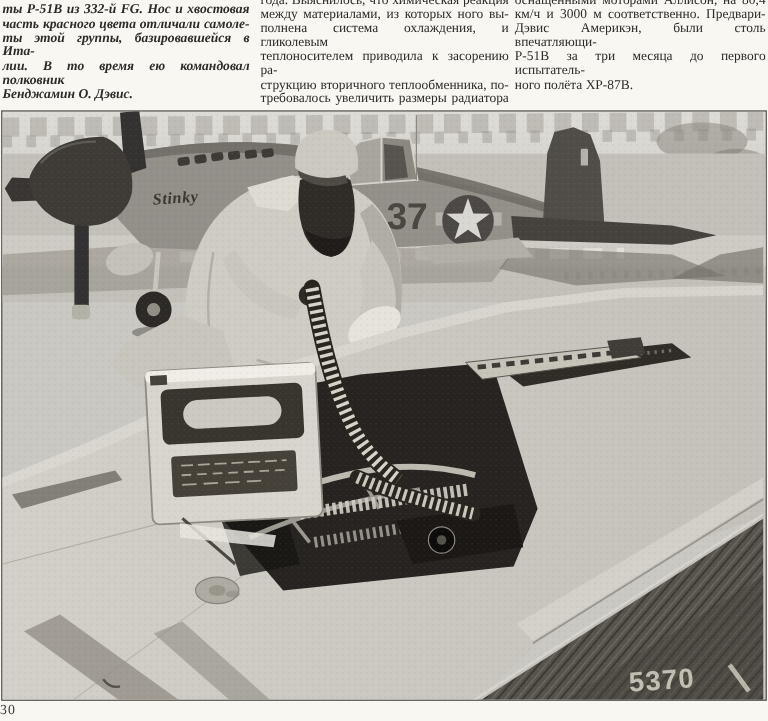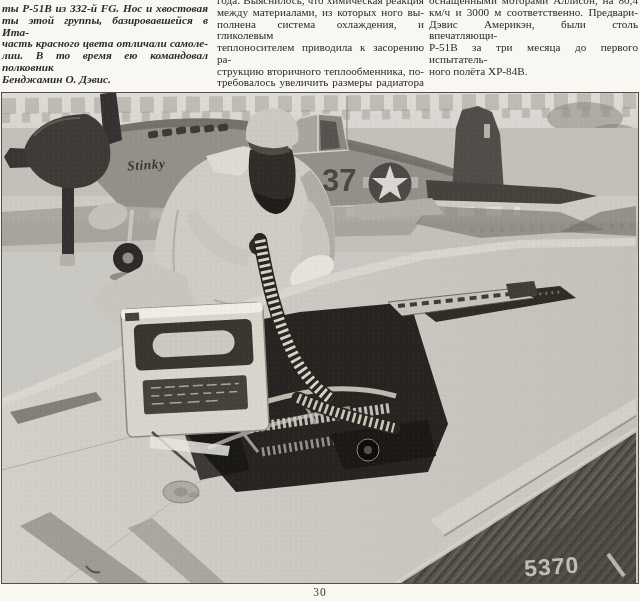--- a/index.html
+++ b/index.html
@@ -12,52 +12,52 @@
   .col .ln{text-align:justify;text-align-last:justify;white-space:nowrap0;}
   .col .ln.last{text-align:left;text-align-last:left;}
   .caption{left:2px;top:3px;width:206px;font-style:italic;font-weight:700;font-size:11.3px;}
   .colmid{left:217px;top:-5px;width:207px;}
   .colright{left:429px;top:-5px;width:209px;}
   .photo{
     position:absolute;left:1px;top:92px;width:638px;height:492px;margin:0;
     border:1px solid #514e48;box-sizing:border-box;background:#cac8c2;
   }
   .photo svg{display:block;}
-  .pageno{position:absolute;top:586px;left:0;width:640px;text-align:center;
+  .pageno{position:absolute;top:586px;left:0;width:640px;text-align:left;
     font-size:11.5px;letter-spacing:1px;color:#3a3936;}
   text{user-select:none;}
 </style>
 </head>
 <body>
 
 <div class="page">
 
   <div class="col caption">
     <div class="ln">ты P-51B из 332-й FG. Нос и хвостовая</div>
+    <div class="ln">часть красного цвета отличали самоле-</div>
     <div class="ln">ты этой группы, базировавшейся в Ита-</div>
-    <div class="ln">часть красного цвета отличали самоле-</div>
     <div class="ln">лии. В то время ею командовал полковник</div>
     <div class="ln last">Бенджамин О. Дэвис.</div>
   </div>
 
   <div class="col colmid">
     <div class="ln">года. Выяснилось, что химическая реакция</div>
     <div class="ln">между материалами, из которых ного вы-</div>
     <div class="ln">полнена система охлаждения, и гликолевым</div>
     <div class="ln">теплоносителем приводила к засорению ра-</div>
     <div class="ln">струкцию вторичного теплообменника, по-</div>
     <div class="ln">требовалось увеличить размеры радиатора</div>
   </div>
 
   <div class="col colright">
     <div class="ln">оснащенными моторами Аллисон, на 80,4</div>
     <div class="ln">км/ч и 3000 м соответственно. Предвари-</div>
     <div class="ln">Дэвис Америкэн, были столь впечатляющи-</div>
     <div class="ln">P-51B за три месяца до первого испытатель-</div>
-    <div class="ln last">ного полёта XP-84B.</div>
+    <div class="ln last">ного полёта XP-87B.</div>
   </div>
 
   <figure class="photo">
     <svg width="636" height="490" viewBox="2 93 636 490" xmlns="http://www.w3.org/2000/svg">
       <defs>
         <linearGradient id="skyGrad" x1="0" y1="0" x2="0" y2="1">
           <stop offset="0" stop-color="#dedcd7"></stop>
             <stop offset="1" stop-color="#c6c4be"></stop>
         </linearGradient>
         <linearGradient id="wingGrad" x1="0" y1="0" x2="1" y2="0">

